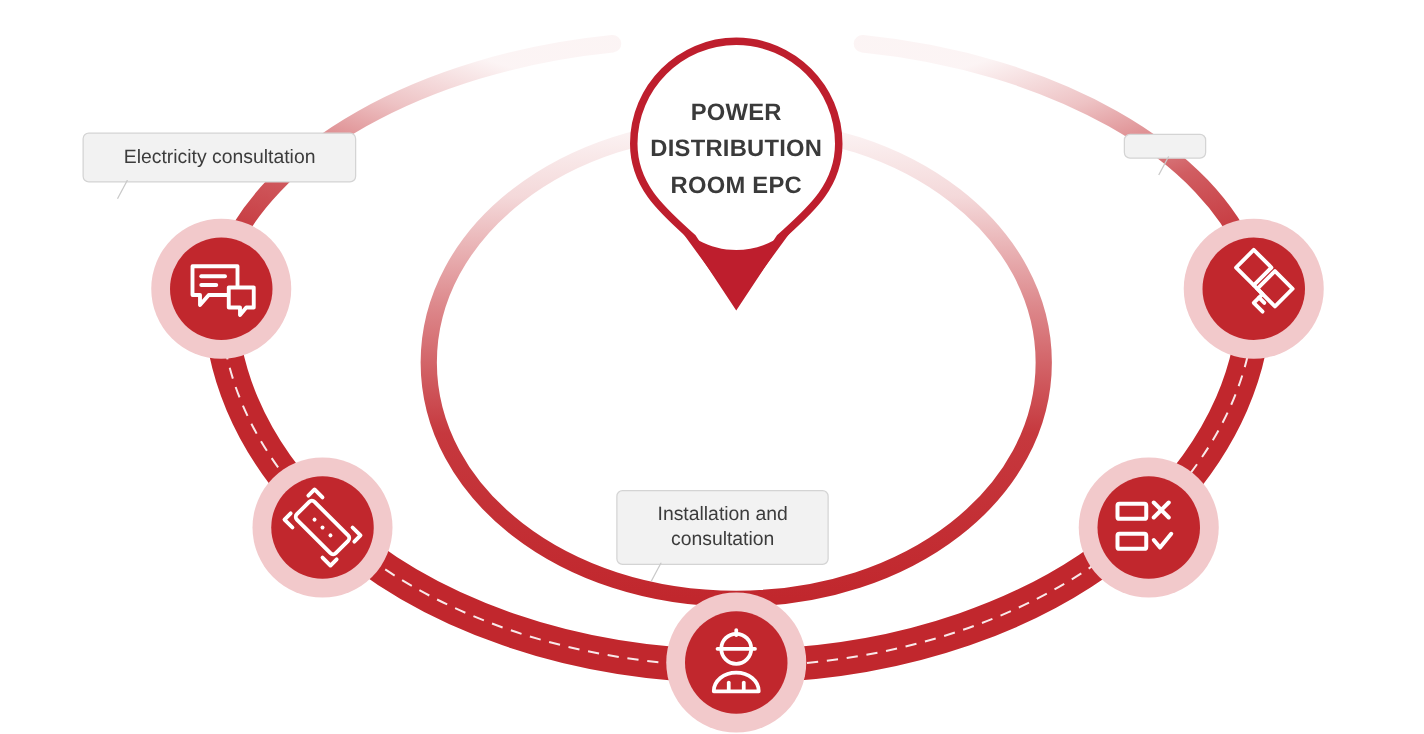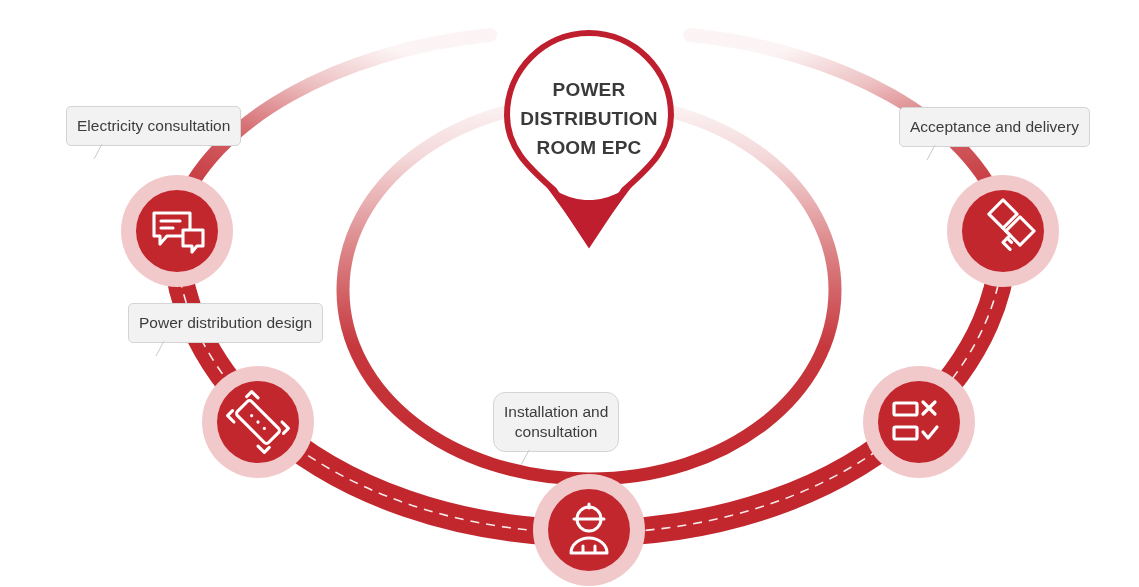--- a/index.html
+++ b/index.html
@@ -38,29 +38,28 @@
   
   .label-box {
     position: absolute;
     background: #f2f2f2;
     border: 1px solid #d4d4d4;
     border-radius: 5px;
     color: #3c3c3c;
     font-size: 15.5px;
     font-family: "Liberation Sans", sans-serif;
     line-height: 1.28;
-    padding: 9px 10px;
+    padding: 9px 32px;
     box-sizing: border-box;
     white-space: nowrap;
     text-align: left;
   }
   .label-box.two-line {
     white-space: normal;
     text-align: center;
-    border-radius: 12px;
   }
   
   .label-tail {
     position: absolute;
     bottom: -14px;
     left: 26px;
     width: 10px;
     height: 15px;
     overflow: visible;
     pointer-events: none;
@@ -216,42 +215,33 @@
 
   <div class="label-box" id="lbl-consult">
     <span>Electricity consultation</span>
     <span class="label-tail">
       <svg width="12" height="16" viewBox="0 0 12 16">
         <path d="M 9 0 L 1 15" stroke="#c9c9c9" stroke-width="1" fill="none"></path>
       </svg>
     </span>
   </div>
 
-  <div class="label-box" id="lbl-design">
-    <span>Power distribution design</span>
-    <span class="label-tail">
-      <svg width="12" height="16" viewBox="0 0 12 16">
-        <path d="M 9 0 L 1 15" stroke="#c9c9c9" stroke-width="1" fill="none"></path>
-      </svg>
-    </span>
-  </div>
 
   <div class="label-box two-line" id="lbl-install">
     <div>Installation and</div>
     <div>consultation</div>
     <span class="label-tail">
       <svg width="12" height="16" viewBox="0 0 12 16">
         <path d="M 9 0 L 1 15" stroke="#c9c9c9" stroke-width="1" fill="none"></path>
       </svg>
     </span>
   </div>
 
 
   <div class="label-box" id="lbl-accept">
-    <span>Acceptance and delivery</span>
     <span class="label-tail">
       <svg width="12" height="16" viewBox="0 0 12 16">
         <path d="M 9 0 L 1 15" stroke="#c9c9c9" stroke-width="1" fill="none"></path>
       </svg>
     </span>
   </div>
 
 </div>
 
 </body></html>

